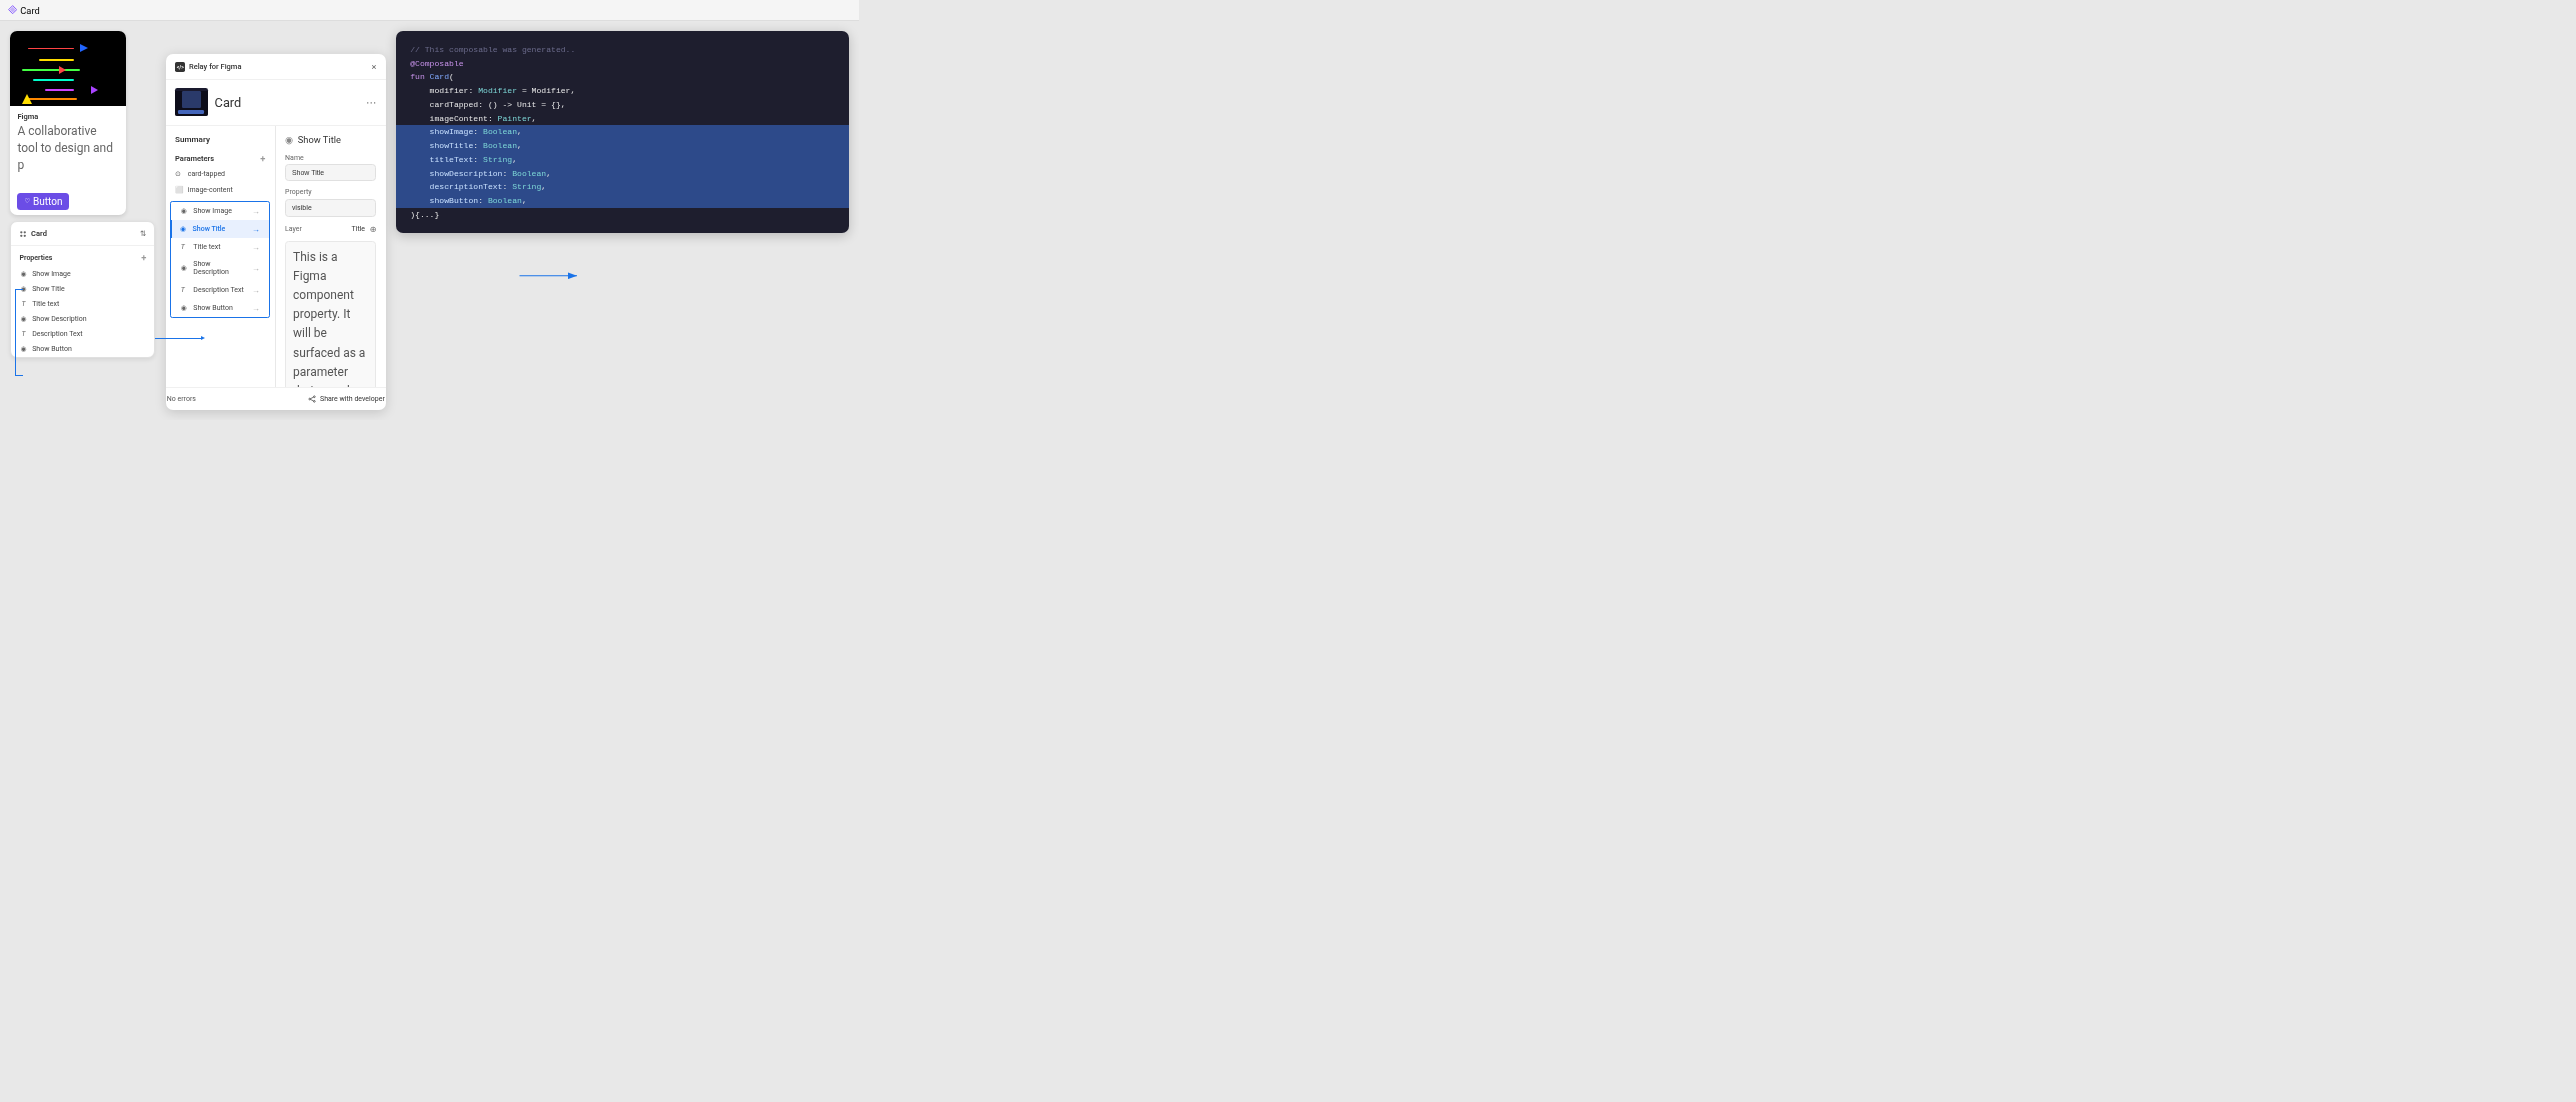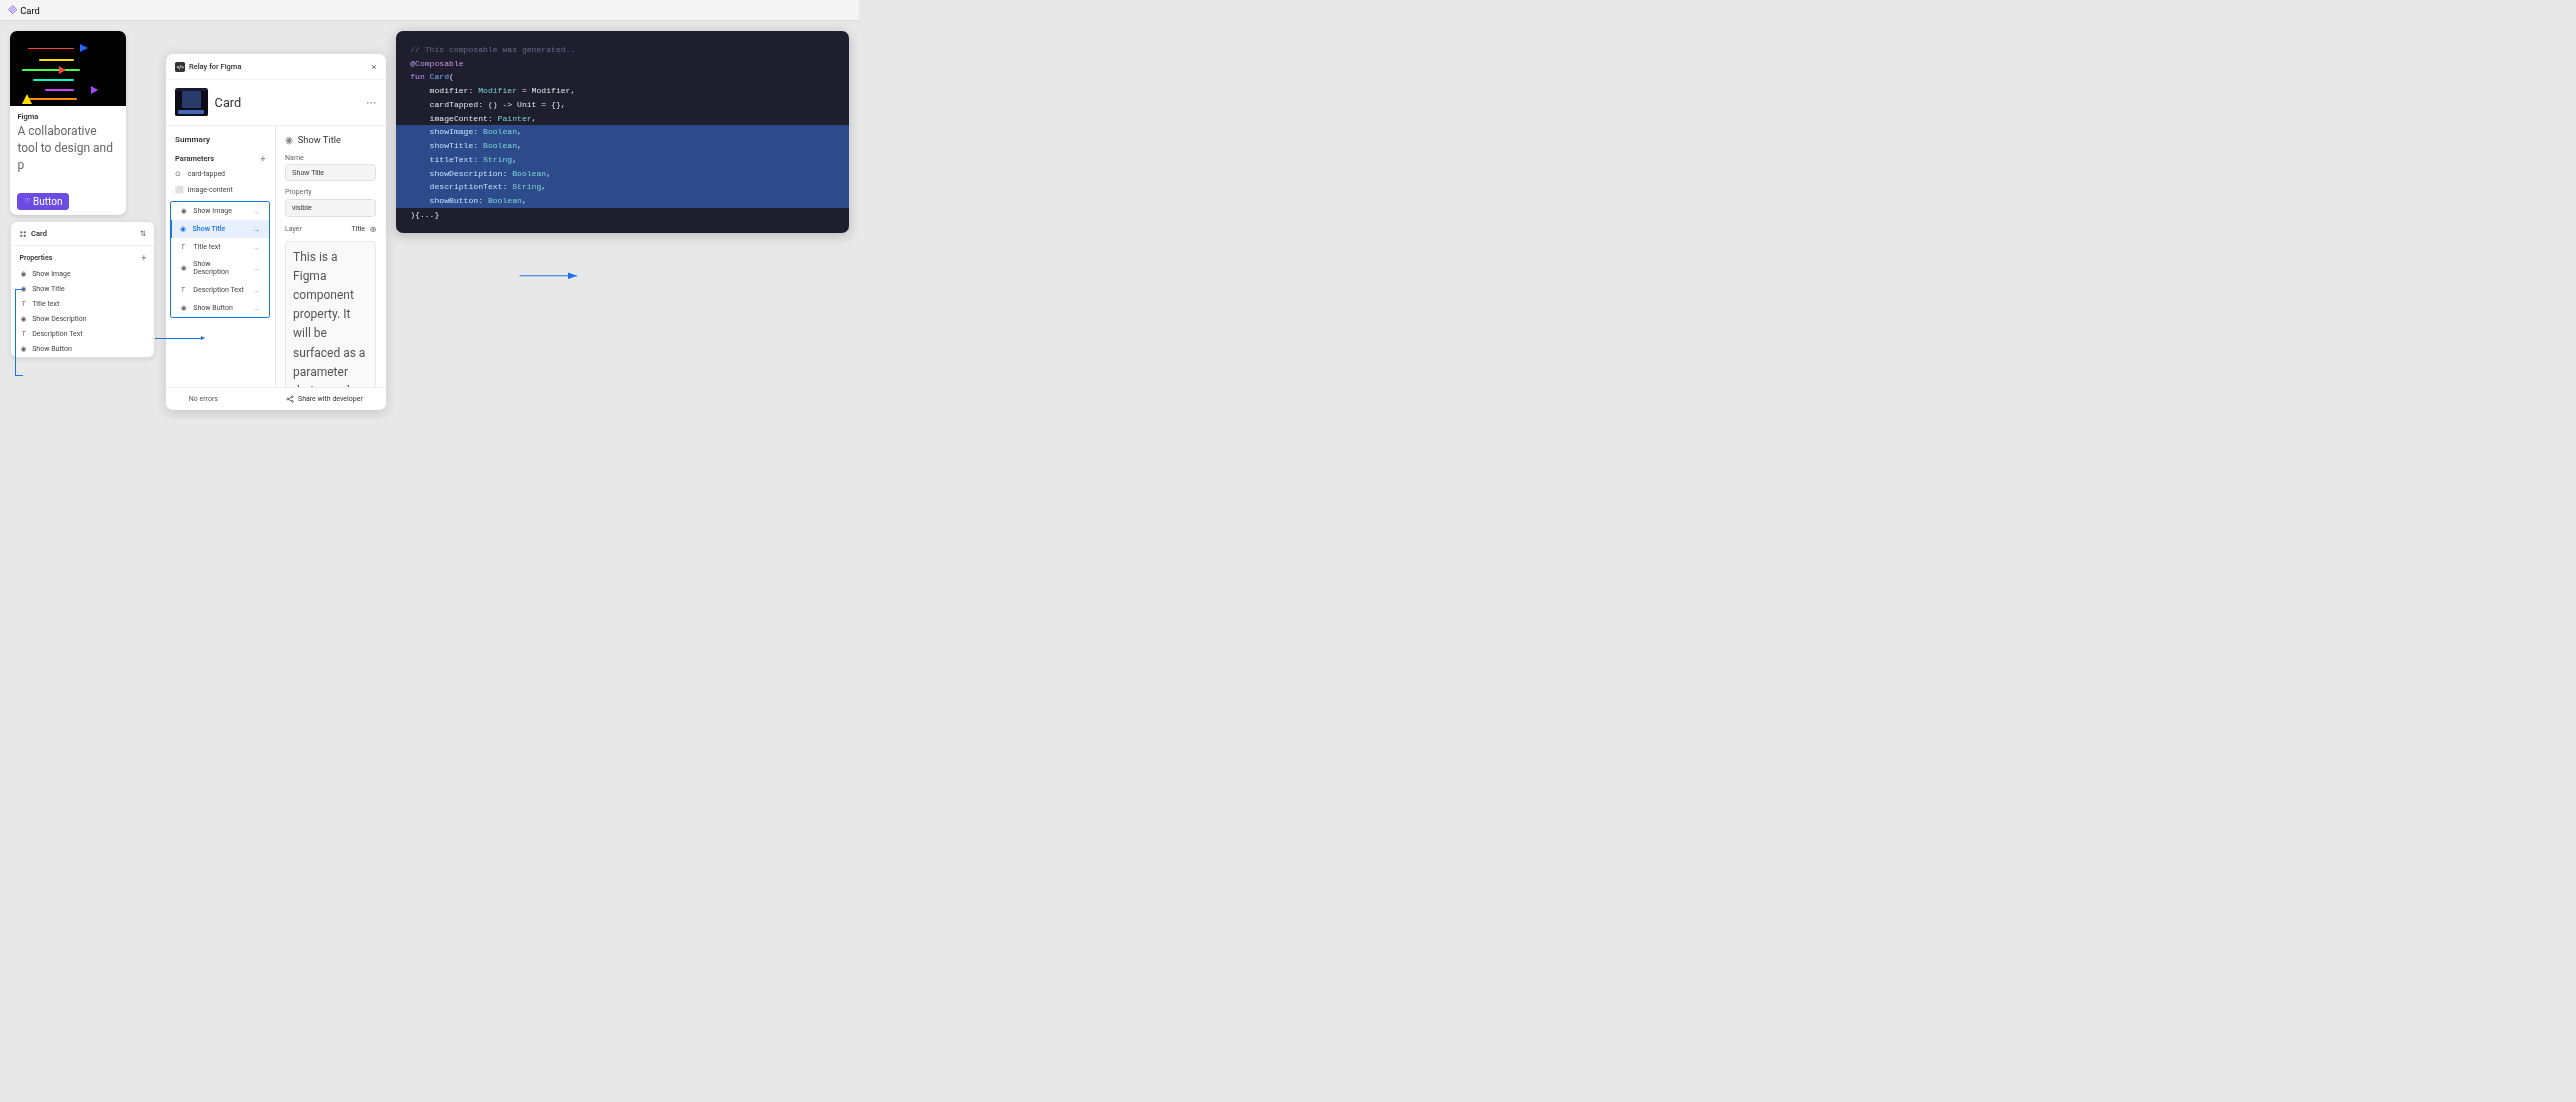--- a/index.html
+++ b/index.html
@@ -370,21 +370,21 @@
       color: #555;
       line-height: 1.6;
       margin-top: 4.6px;
     }
 
     
     .relay-footer {
       display: flex;
       align-items: center;
       justify-content: space-between;
-      padding: 7px 23px;
+      padding: 7px 1px;
       border-top: 0.6px solid #f0f0f0;
     }
     .relay-footer-left {
       font-size: 7px;
       color: #555;
     }
     .relay-footer-right {
       display: flex;
       align-items: center;
       gap: 3.5px;

